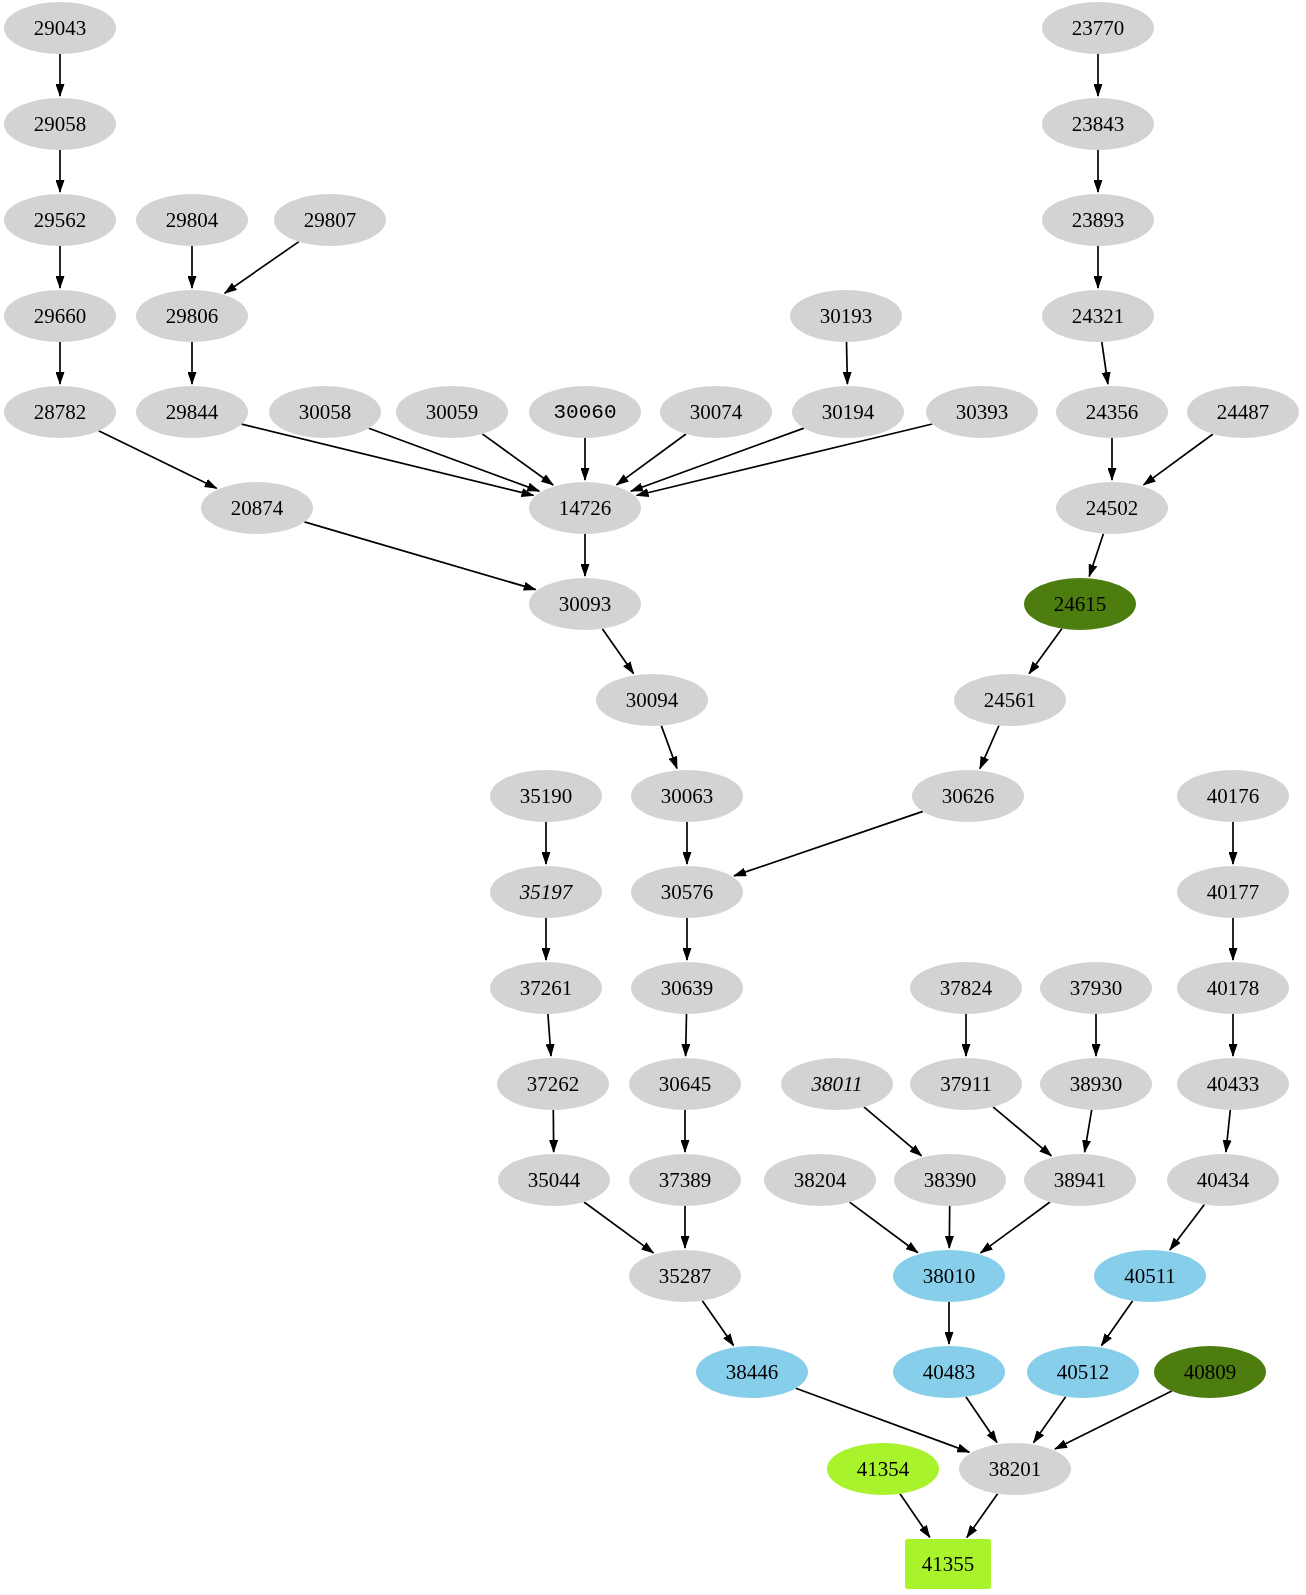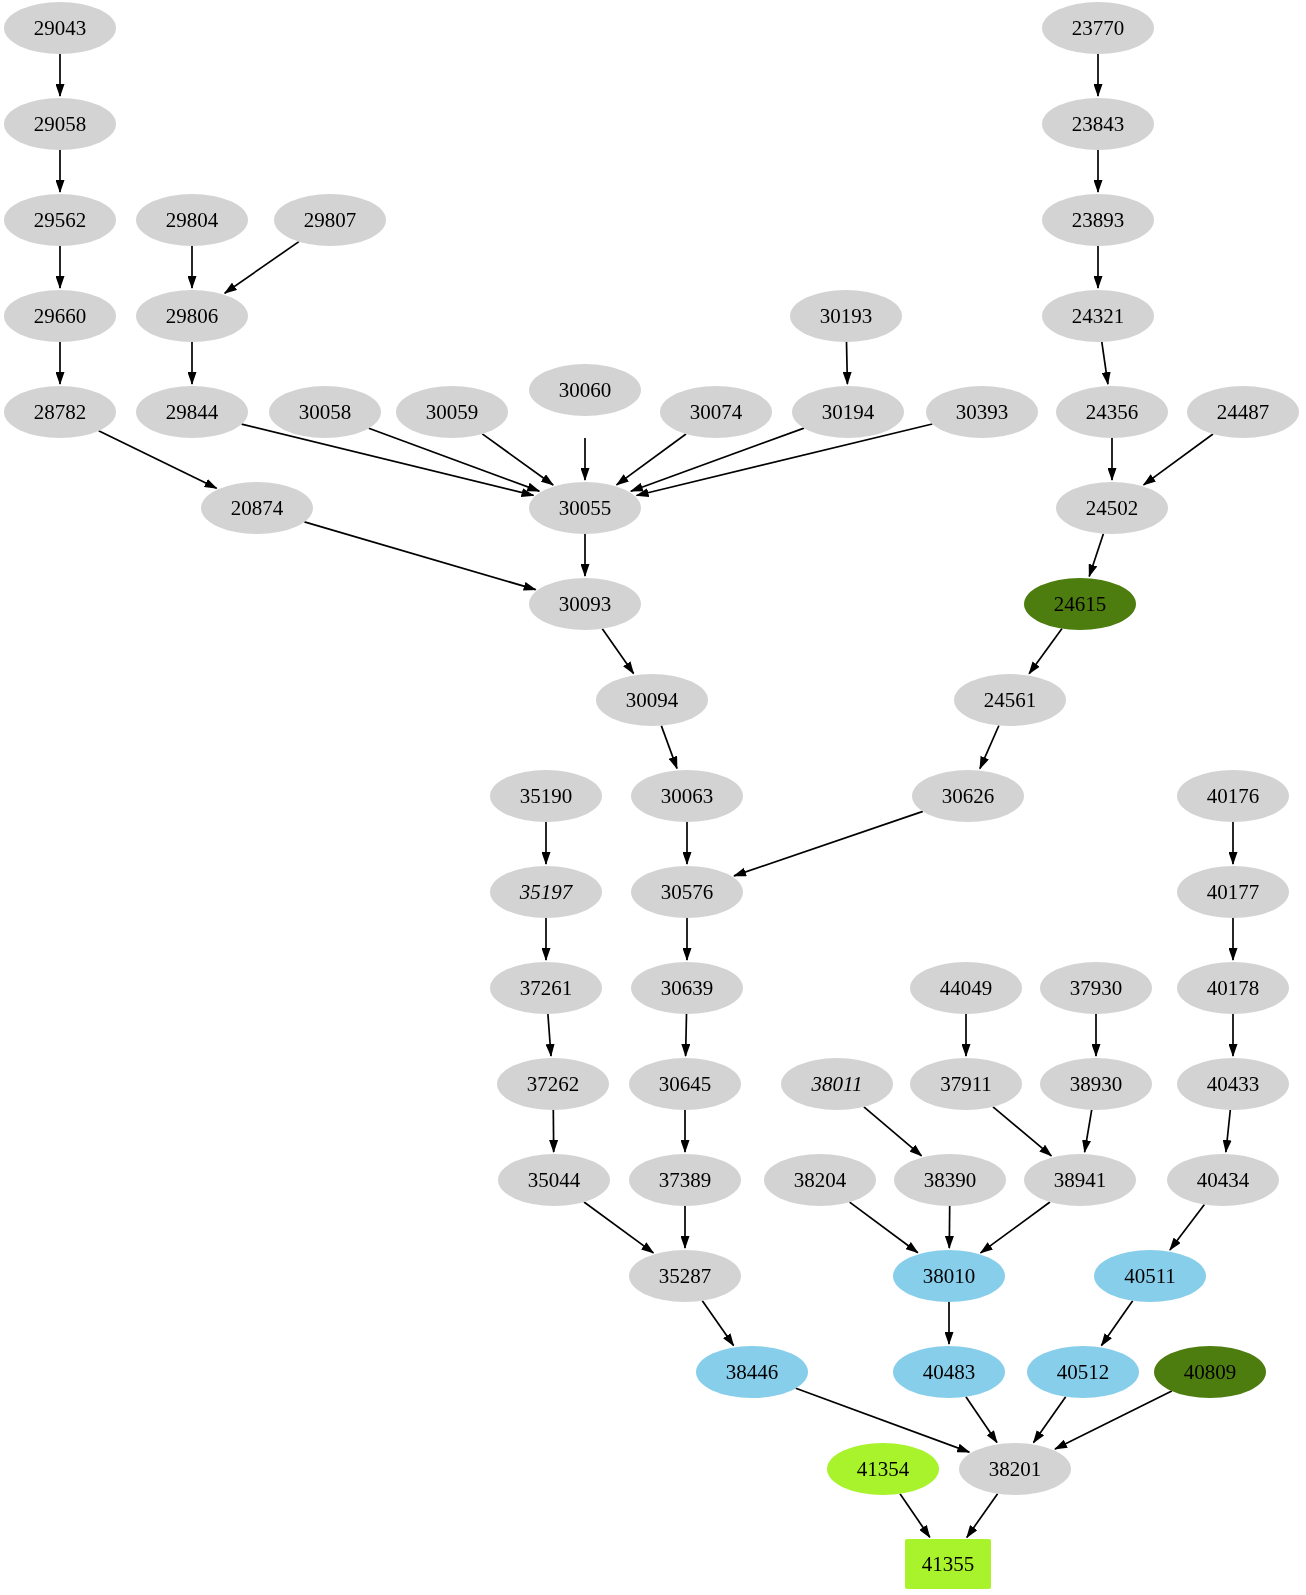--- a/index.html
+++ b/index.html
@@ -125,43 +125,43 @@
       <div class="node ellipse" style="left: 274px; top: 194px; width: 112px; height: 52px; background: rgb(211, 211, 211);">29807</div>
       <div class="node ellipse" style="left: 1042px; top: 194px; width: 112px; height: 52px; background: rgb(211, 211, 211);">23893</div>
       <div class="node ellipse" style="left: 4px; top: 290px; width: 112px; height: 52px; background: rgb(211, 211, 211);">29660</div>
       <div class="node ellipse" style="left: 136px; top: 290px; width: 112px; height: 52px; background: rgb(211, 211, 211);">29806</div>
       <div class="node ellipse" style="left: 790px; top: 290px; width: 112px; height: 52px; background: rgb(211, 211, 211);">30193</div>
       <div class="node ellipse" style="left: 1042px; top: 290px; width: 112px; height: 52px; background: rgb(211, 211, 211);">24321</div>
       <div class="node ellipse" style="left: 4px; top: 386px; width: 112px; height: 52px; background: rgb(211, 211, 211);">28782</div>
       <div class="node ellipse" style="left: 136px; top: 386px; width: 112px; height: 52px; background: rgb(211, 211, 211);">29844</div>
       <div class="node ellipse" style="left: 269px; top: 386px; width: 112px; height: 52px; background: rgb(211, 211, 211);">30058</div>
       <div class="node ellipse" style="left: 396px; top: 386px; width: 112px; height: 52px; background: rgb(211, 211, 211);">30059</div>
-      <div class="node ellipse" style="left: 529px; top: 364px; width: 112px; height: 52px; background: rgb(211, 211, 211);">30060</div>
+      <div class="node ellipse" style="left: 529px; top: 386px; width: 112px; height: 52px; background: rgb(211, 211, 211); font-family: Liberation Mono, monospace;">30060</div>
       <div class="node ellipse" style="left: 660px; top: 386px; width: 112px; height: 52px; background: rgb(211, 211, 211);">30074</div>
       <div class="node ellipse" style="left: 792px; top: 386px; width: 112px; height: 52px; background: rgb(211, 211, 211);">30194</div>
       <div class="node ellipse" style="left: 926px; top: 386px; width: 112px; height: 52px; background: rgb(211, 211, 211);">30393</div>
       <div class="node ellipse" style="left: 1056px; top: 386px; width: 112px; height: 52px; background: rgb(211, 211, 211);">24356</div>
       <div class="node ellipse" style="left: 1187px; top: 386px; width: 112px; height: 52px; background: rgb(211, 211, 211);">24487</div>
       <div class="node ellipse" style="left: 201px; top: 482px; width: 112px; height: 52px; background: rgb(211, 211, 211);">20874</div>
-      <div class="node ellipse" style="left: 529px; top: 482px; width: 112px; height: 52px; background: rgb(211, 211, 211);">30055</div>
+      <div class="node ellipse" style="left: 529px; top: 482px; width: 112px; height: 52px; background: rgb(211, 211, 211);">14726</div>
       <div class="node ellipse" style="left: 1056px; top: 482px; width: 112px; height: 52px; background: rgb(211, 211, 211);">24502</div>
       <div class="node ellipse" style="left: 529px; top: 578px; width: 112px; height: 52px; background: rgb(211, 211, 211);">30093</div>
       <div class="node ellipse" style="left: 1024px; top: 578px; width: 112px; height: 52px; background: #4d7c0f;">24615</div>
       <div class="node ellipse" style="left: 596px; top: 674px; width: 112px; height: 52px; background: rgb(211, 211, 211);">30094</div>
       <div class="node ellipse" style="left: 954px; top: 674px; width: 112px; height: 52px; background: rgb(211, 211, 211);">24561</div>
       <div class="node ellipse" style="left: 490px; top: 770px; width: 112px; height: 52px; background: rgb(211, 211, 211);">35190</div>
       <div class="node ellipse" style="left: 631px; top: 770px; width: 112px; height: 52px; background: rgb(211, 211, 211);">30063</div>
       <div class="node ellipse" style="left: 912px; top: 770px; width: 112px; height: 52px; background: rgb(211, 211, 211);">30626</div>
       <div class="node ellipse" style="left: 1177px; top: 770px; width: 112px; height: 52px; background: rgb(211, 211, 211);">40176</div>
       <div class="node ellipse" style="left: 490px; top: 866px; width: 112px; height: 52px; background: rgb(211, 211, 211); font-style: italic;">35197</div>
       <div class="node ellipse" style="left: 631px; top: 866px; width: 112px; height: 52px; background: rgb(211, 211, 211);">30576</div>
       <div class="node ellipse" style="left: 1177px; top: 866px; width: 112px; height: 52px; background: rgb(211, 211, 211);">40177</div>
       <div class="node ellipse" style="left: 490px; top: 962px; width: 112px; height: 52px; background: rgb(211, 211, 211);">37261</div>
       <div class="node ellipse" style="left: 631px; top: 962px; width: 112px; height: 52px; background: rgb(211, 211, 211);">30639</div>
-      <div class="node ellipse" style="left: 910px; top: 962px; width: 112px; height: 52px; background: rgb(211, 211, 211);">44049</div>
+      <div class="node ellipse" style="left: 910px; top: 962px; width: 112px; height: 52px; background: rgb(211, 211, 211);">37824</div>
       <div class="node ellipse" style="left: 1040px; top: 962px; width: 112px; height: 52px; background: rgb(211, 211, 211);">37930</div>
       <div class="node ellipse" style="left: 1177px; top: 962px; width: 112px; height: 52px; background: rgb(211, 211, 211);">40178</div>
       <div class="node ellipse" style="left: 497px; top: 1058px; width: 112px; height: 52px; background: rgb(211, 211, 211);">37262</div>
       <div class="node ellipse" style="left: 629px; top: 1058px; width: 112px; height: 52px; background: rgb(211, 211, 211);">30645</div>
       <div class="node ellipse" style="left: 781px; top: 1058px; width: 112px; height: 52px; background: rgb(211, 211, 211); font-style: italic;">38011</div>
       <div class="node ellipse" style="left: 910px; top: 1058px; width: 112px; height: 52px; background: rgb(211, 211, 211);">37911</div>
       <div class="node ellipse" style="left: 1040px; top: 1058px; width: 112px; height: 52px; background: rgb(211, 211, 211);">38930</div>
       <div class="node ellipse" style="left: 1177px; top: 1058px; width: 112px; height: 52px; background: rgb(211, 211, 211);">40433</div>
       <div class="node ellipse" style="left: 498px; top: 1154px; width: 112px; height: 52px; background: rgb(211, 211, 211);">35044</div>
       <div class="node ellipse" style="left: 629px; top: 1154px; width: 112px; height: 52px; background: rgb(211, 211, 211);">37389</div>

